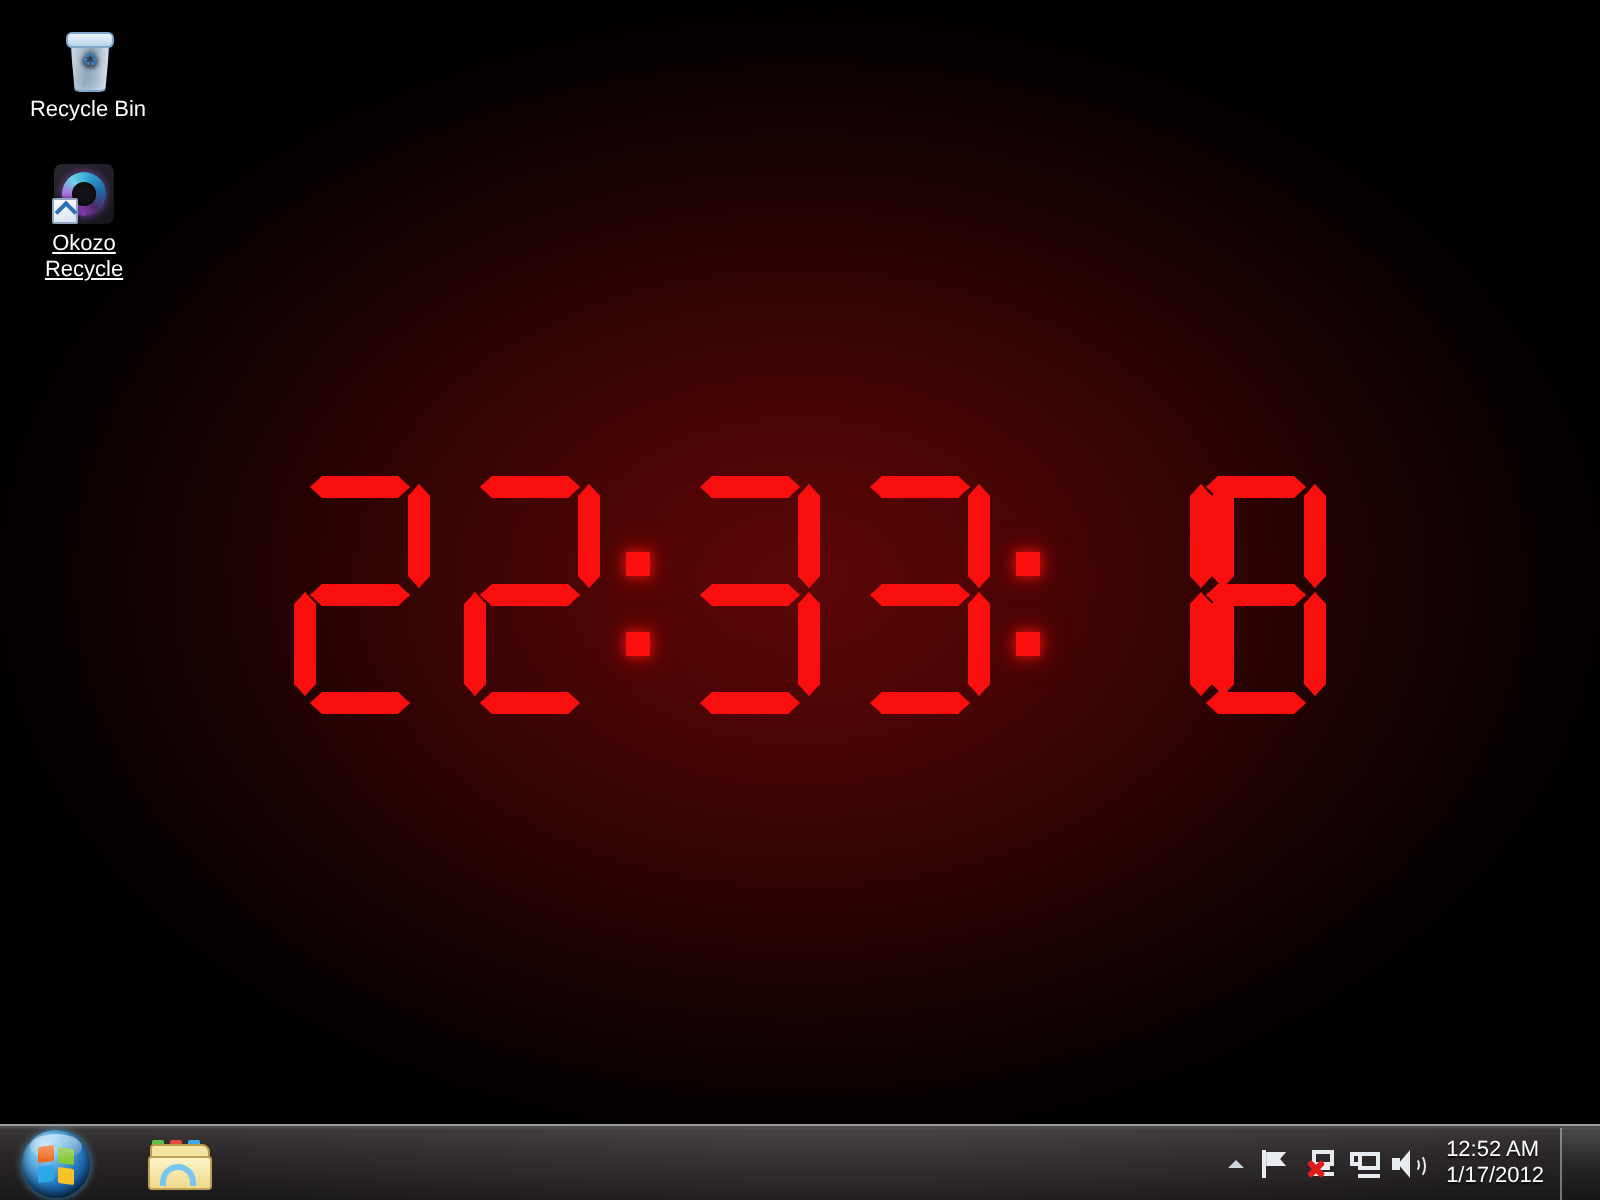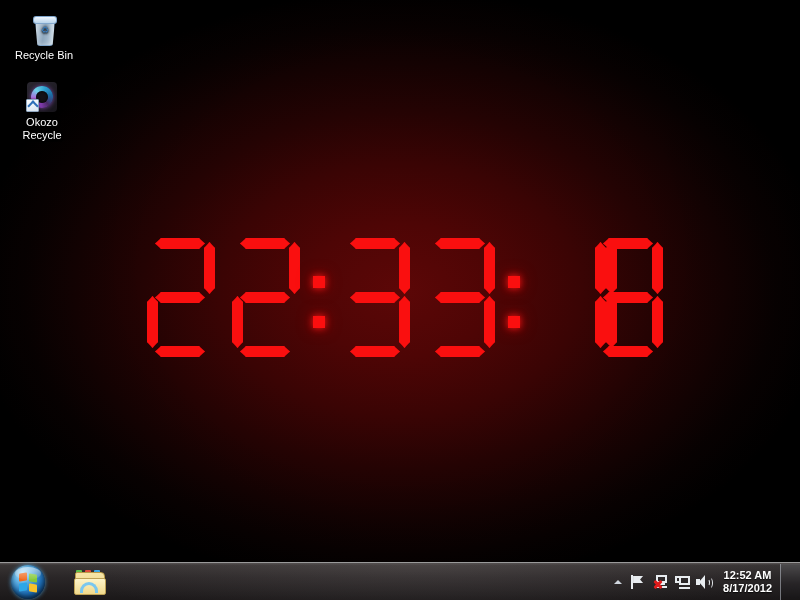--- a/index.html
+++ b/index.html
@@ -423,23 +423,21 @@
     border-radius: 50%;
   }
   .spk .w1 { left: 9px;  top: 4px;  width: 3px;  height: 5px; }
   .spk .w2 { left: 10px; top: 1.5px; width: 5px; height: 10px; }
 
   #tray-clock {
     padding: 0 6px 0 8px;
     color: #ffffff;
     font-size: 11px;
     line-height: 13px;
-    text-align: center;
     text-shadow: 0 1px 1px rgba(0,0,0,0.8);
-    font-weight: bold;
   }
 
   #show-desktop {
     position: absolute;
     right: 0; top: 1px;
     width: 20px; height: 36px;
     box-sizing: border-box;
     border-left: 1px solid rgba(175,180,188,0.6);
     background: linear-gradient(180deg, rgba(120,124,130,0.30) 0%, rgba(40,40,44,0.30) 55%, rgba(16,16,18,0.35) 100%);
     z-index: 3;
@@ -455,21 +453,21 @@
 
   <div class="desk-icon" style="left:6px; top:14px;">
     <div class="glyphbox">
       <div class="bin-body"></div>
       <div class="bin-lid"></div>
       <div class="bin-mark">♻</div>
     </div>
     <span class="desk-label">Recycle Bin</span>
   </div>
 
-  <div class="desk-icon" style="left:4px; top:81px;">
+  <div class="desk-icon" style="left:4px; top:81px;text-decoration:underline;">
     <div class="glyphbox">
       <div class="okozo-plate">
         <div class="okozo-ring"></div>
         <div class="okozo-hole"></div>
       </div>
       <div class="shortcut-badge"></div>
     </div>
     <span class="desk-label">Okozo</span>
     <span class="desk-label">Recycle</span>
   </div>
@@ -609,20 +607,20 @@
         <div class="spk">
           <div class="box"></div>
           <div class="cone"></div>
           <div class="wave w1"></div>
           <div class="wave w2"></div>
         </div>
       </div>
 
       <div id="tray-clock">
         <div>12:52 AM</div>
-        <div>8/17/2012</div>
+        <div>1/17/2012</div>
       </div>
     </div>
 
     <div id="show-desktop"></div>
   </div>
 
 </div>
 
 </body></html>

